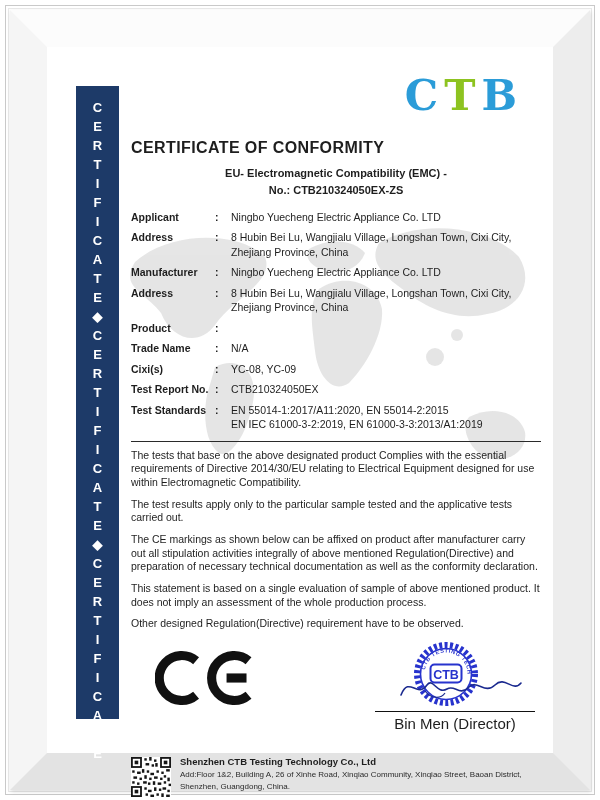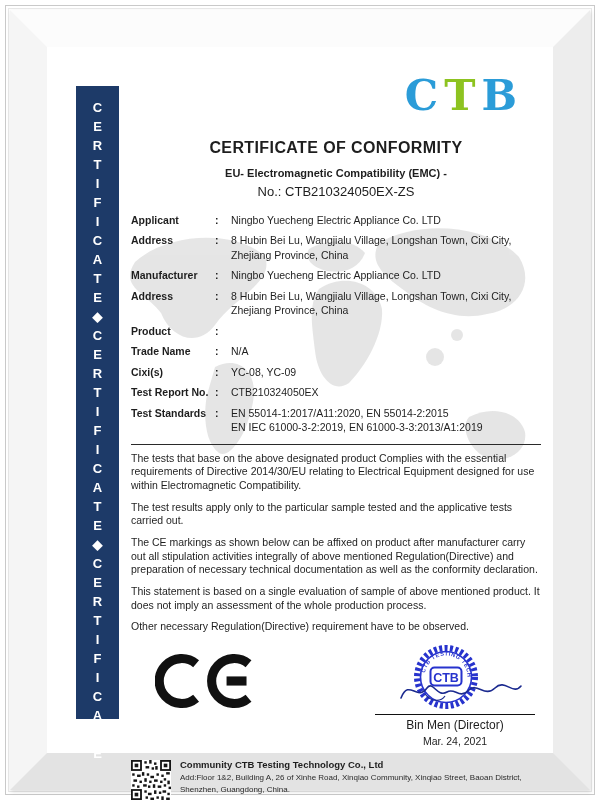--- a/index.html
+++ b/index.html
@@ -36,43 +36,43 @@
   
   .content{position:absolute;left:84px;top:28px;right:12px;z-index:1;}
   .logo{
     text-align:right;padding-right:18px;
     font-family:"DejaVu Serif",serif;font-weight:bold;
     font-size:42px;line-height:1;letter-spacing:6px;
   }
   .logo .c,.logo .b{color:#2b9cd8;}
   .logo .t{color:#8dc320;}
   .title{
-    text-align:center;font-weight:bold;font-size:16px;letter-spacing:.4px;
+    font-weight:bold;font-size:16px;letter-spacing:.4px;
     margin-top:22px;
   }
   .subtitle{ text-align:center;font-weight:bold;font-size:11px;margin-top:10px;}
-  .numline{ text-align:center;font-weight:normal;font-size:13px;margin-top:5px;}
+  .numline{ text-align:center;font-weight:bold;font-size:11px;margin-top:5px;}
   
   .fields{margin-top:14px;font-size:10.5px;line-height:1.38;}
   .frow{display:flex;margin-bottom:6px;}
   .flabel{width:84px;font-weight:bold;flex:none;}
   .fcolon{width:16px;flex:none;font-weight:bold;}
   .fvalue{flex:1;white-space:pre-line;}
   .divider{border:none;border-top:1px solid #2a2a2a;margin:9px 0 7px 0;}
   .paras{font-size:10.5px;line-height:1.3;}
   .paras p{margin:0 0 8px 0;}
   
   .marks-row{display:flex;justify-content:space-between;align-items:flex-start;margin-top:10px;height:112px;}
   .ce-wrap{margin-left:24px;margin-top:6px;}
   .sign-block{width:160px;text-align:center;margin-right:6px;position:relative;}
   .seal-wrap{position:relative;height:66px;}
   .seal-svg{position:absolute;left:36px;top:-2px;}
   .sig-svg{position:absolute;left:20px;top:28px;}
   .sig-line{border-top:1.5px solid #111;margin-top:4px;}
-  .sig-name{font-size:12px;margin-top:3px;}
+  .sig-name{font-size:15px;margin-top:3px;}
   .sig-date{font-size:10.5px;margin-top:3px;}
   
   .footer{display:flex;gap:9px;margin-top:2px;align-items:flex-start;}
   .qr{flex:none;margin-top:2px;}
   .f-text{font-size:8px;line-height:1.5;color:#2a2a2a;}
   .f-company{font-size:9.5px;font-weight:bold;color:#1e1e1e;}
   .f-contacts span{margin-right:22px;}
 </style>
 </head>
 <body>
@@ -156,21 +156,21 @@
           </div>
         </div>
 
         <hr class="divider">
 
         <div class="paras">
           <p>The tests that base on the above designated product Complies with the essential requirements of Directive 2014/30/EU relating to Electrical Equipment designed for use within Electromagnetic Compatibility.</p>
           <p>The test results apply only to the particular sample tested and the applicative tests carried out.</p>
           <p>The CE markings as shown below can be affixed on product after manufacturer carry out all stipulation activities integrally of above mentioned Regulation(Directive) and preparation of necessary technical documentation as well as the conformity declaration.</p>
           <p>This statement is based on a single evaluation of sample of above mentioned product. It does not imply an assessment of the whole production process.</p>
-          <p>Other necessary Regulation(Directive) requirement have to be observed.</p>
+          <p>Other designed Regulation(Directive) requirement have to be observed.</p>
         </div>
 
         <div class="marks-row">
           <div class="ce-wrap">
             <svg width="104" height="62" viewBox="0 0 125 70" aria-hidden="true">
               <g fill="none" stroke="#111111" stroke-width="11">
                 <path d="M 49.4 14.3 A 27 27 0 1 0 49.4 55.7"></path>
                 <path d="M 112.4 14.3 A 27 27 0 1 0 112.4 55.7"></path>
                 <path d="M 86 35 H 110"></path>
               </g>
@@ -191,21 +191,20 @@
                 <rect x="19.5" y="25.5" width="31" height="18" rx="4" fill="none" stroke="#2733cd" stroke-width="2"></rect>
                 <text x="35" y="39.5" text-anchor="middle" font-size="12.5" font-weight="bold" fill="#2733cd">CTB</text>
               </svg>
               <svg class="sig-svg" width="130" height="36" viewBox="0 0 130 36" aria-hidden="true">
                 <path d="M6 26 C 14 6, 22 30, 32 16 C 38 8, 42 26, 52 20 C 60 15, 64 28, 74 18 C 82 10, 90 26, 100 16 S 118 24, 126 14" fill="none" stroke="#1b2a8f" stroke-width="1.6" stroke-linecap="round"></path>
                 <path d="M30 22 C 36 30, 46 30, 50 24" fill="none" stroke="#1b2a8f" stroke-width="1.2"></path>
               </svg>
             </div>
             <div class="sig-line"></div>
             <div class="sig-name">Bin Men (Director)</div>
-            <div class="sig-date">Mar. 24, 2021</div>
           </div>
         </div>
 
         <div class="footer">
           <svg class="qr" width="40" height="40" viewBox="0 0 33 33" aria-hidden="true">
             <rect width="33" height="33" fill="#ffffff"></rect>
             <g fill="#161616">
               <rect x="0" y="0" width="9" height="9"></rect>
                 <rect x="24" y="0" width="9" height="9"></rect>
                 <rect x="0" y="24" width="9" height="9"></rect>
@@ -256,21 +255,21 @@
                 <rect x="26" y="25" width="3" height="2"></rect>
                 <rect x="30" y="27" width="2" height="2"></rect>
               <rect x="12" y="30" width="2" height="2"></rect>
                 <rect x="16" y="31" width="3" height="2"></rect>
                 <rect x="21" y="30" width="2" height="2"></rect>
               <rect x="25" y="30" width="2" height="3"></rect>
                 <rect x="29" y="31" width="3" height="2"></rect>
             </g>
           </svg>
           <div class="f-text">
-            <div class="f-company">Community CTB Testing Technology Co., Ltd</div>
+            <div class="f-company">Shenzhen CTB Testing Technology Co., Ltd</div>
             <div class="f-address">Add:Floor 1&amp;2, Building A, 26 of Xinhe Road, Xinqiao Community, Xinqiao Street, Baoan District, Shenzhen, Guangdong, China.</div>
           </div>
         </div>
 
       </div>
     </div>
   </div>
 </div>
 
 </body></html>

